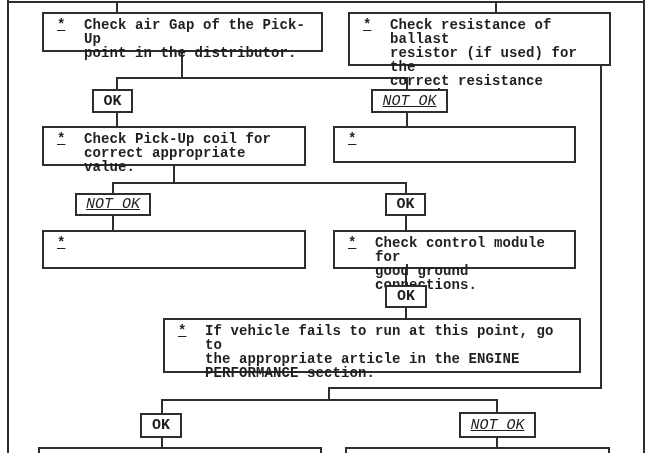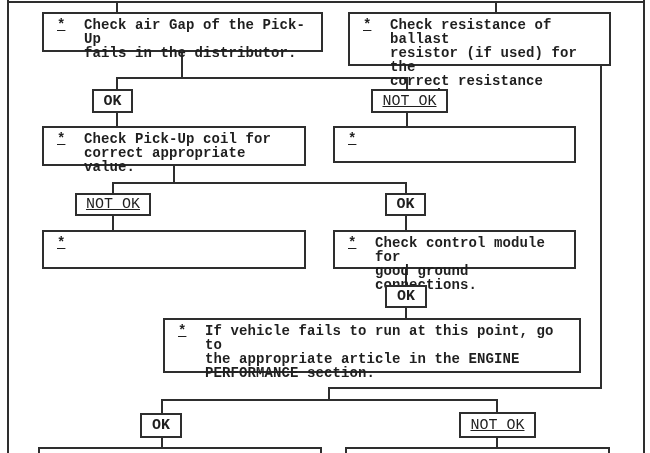--- a/index.html
+++ b/index.html
@@ -20,21 +20,21 @@
   }
   .ast{flex:none;width:14px;margin-right:13px;text-decoration:underline;}
   .btxt{white-space:pre-line;letter-spacing:0.1px;}
   .lbl{
     position:absolute;box-sizing:border-box;background:#ffffff;
     border:2px solid var(--line,#2e2e2e);
     display:flex;align-items:center;justify-content:center;
     font-size:15px;line-height:15px;
   }
   .b{font-weight:bold;}
-  .u{text-decoration:underline;}
+  .u{text-decoration:underline;font-style:italic;}
 </style>
 </head>
 <body>
 
 <div class="canvas" id="canvas" style="--bg: #ffffff; --line: #2e2e2e; --ink: #1f1f1f;">
 
   <div class="v" style="left:7px;top:0;height:453px"></div>
   <div class="v" style="left:643px;top:0;height:453px"></div>
   <div class="h" style="left:7px;top:1px;width:638px"></div>
 
@@ -66,21 +66,21 @@
   <div class="h" style="left:38px;top:447px;width:284px"></div>
   <div class="v" style="left:38px;top:447px;height:6px"></div>
   <div class="v" style="left:320px;top:447px;height:6px"></div>
   <div class="h" style="left:345px;top:447px;width:265px"></div>
   <div class="v" style="left:345px;top:447px;height:6px"></div>
   <div class="v" style="left:608px;top:447px;height:6px"></div>
 
   <div class="fbox" style="left:42px;top:12px;width:281px;height:40px">
     <span class="ast">*</span>
     <span class="btxt">Check air Gap of the Pick-Up
-fails in the distributor.</span>
+point in the distributor.</span>
   </div>
 
   <div class="fbox" style="left:348px;top:12px;width:263px;height:54px">
     <span class="ast">*</span>
     <span class="btxt">Check resistance of ballast
 resistor (if used) for the
 correct resistance ground.</span>
   </div>
 
   <div class="fbox" style="left:42px;top:126px;width:264px;height:40px">

